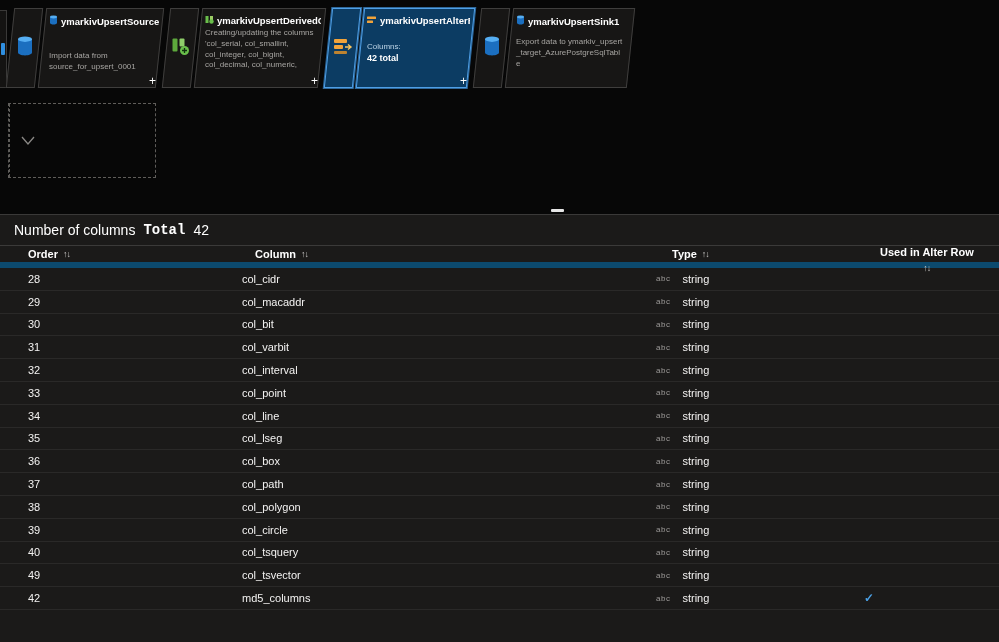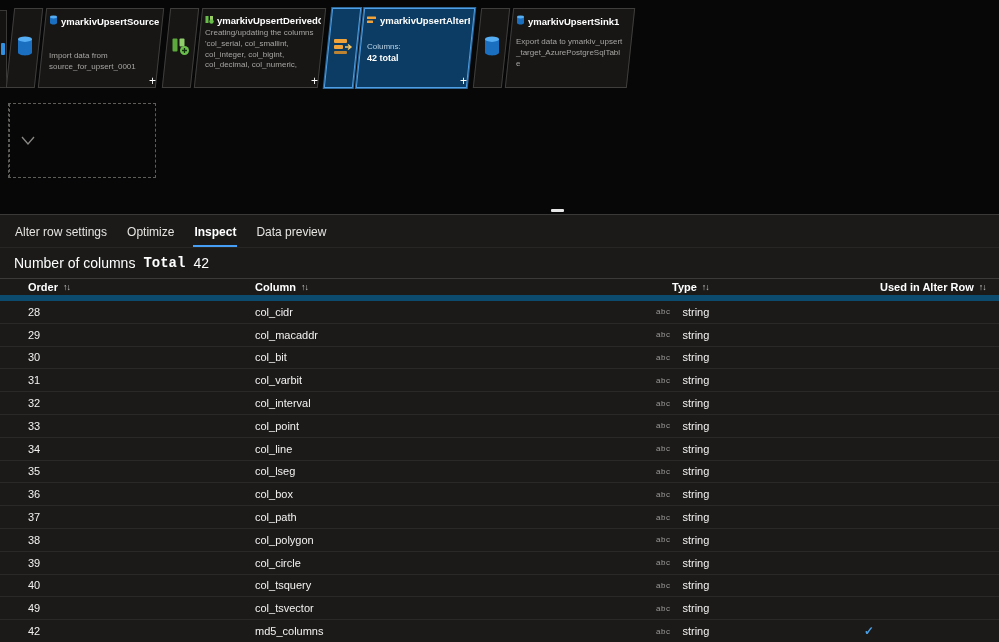--- a/index.html
+++ b/index.html
@@ -55,27 +55,27 @@
           border-bottom:1px solid #272625; }
   .tab { font-size:12px; color:#e6e4e1; padding:6px 1px 8px; cursor:pointer; }
   .tab.active { font-weight:bold; color:#fff; border-bottom:2px solid #479ef5; padding-bottom:6px; }
 
   .summary { display:flex; align-items:center; gap:8px; height:30px; padding-left:14px; font-size:14px; }
   .summary .total { font-weight:bold;font-family:Liberation Mono, monospace; }
 
   .thead { position:relative; height:23px; border-top:1px solid #3b3a39; border-bottom:6px solid #0c4a6e; }
   .th { position:absolute; top:0; height:100%; display:flex; align-items:center; gap:5px;
         font-size:11px; font-weight:bold; color:#fff; cursor:pointer; }
-  .th.c-order { left:28px; } .th.c-col { left:255px; } .th.c-type { left:672px; } .th.c-used { left:880px; }
+  .th.c-order { left:28px; } .th.c-col { left:255px; } .th.c-type { left:672px; } .th.c-used { left:880px;flex-direction:column; }
   .sort { font-size:9px; color:#c8c6c4; letter-spacing:-1px; font-weight:normal; }
 
   .tr { position:relative; height:22.8px; border-bottom:1px solid #2a2928; cursor:default; }
   .td { position:absolute; top:0; height:100%; display:flex; align-items:center;
         font-size:11px; color:#f3f2f1; }
-  .td.c-order { left:28px; } .td.c-col { left:255px; }
+  .td.c-order { left:28px; } .td.c-col { left:242px; }
   .td.c-type { left:656px; gap:12px; } .td.c-used { left:864px; }
   .abc { font-size:8px; color:#9d9b99; letter-spacing:.5px; }
   .check { color:#4a9fe3; font-size:12px; font-weight:bold; }
 </style>
 </head>
 <body>
 
 <div class="canvas">
 
   <div class="edge-node">
@@ -212,26 +212,20 @@
           <path d="M1 1 L7 8 L13 1" fill="none" stroke="#8a8885" stroke-width="1.3"></path>
         </svg>
     </span>
   </div>
 
   <div class="resize-handle"></div>
 </div>
 
 <div class="panel">
 
-  <div class="tabs">
-    <div class="tab">Alter row settings</div>
-    <div class="tab">Optimize</div>
-    <div class="tab active">Inspect</div>
-    <div class="tab">Data preview</div>
-  </div>
 
   <div class="summary">
     <span>Number of columns</span>
     <span class="total">Total</span>
     <span>42</span>
   </div>
 
   <div class="thead">
     <div class="th c-order">
       <span>Order</span>

